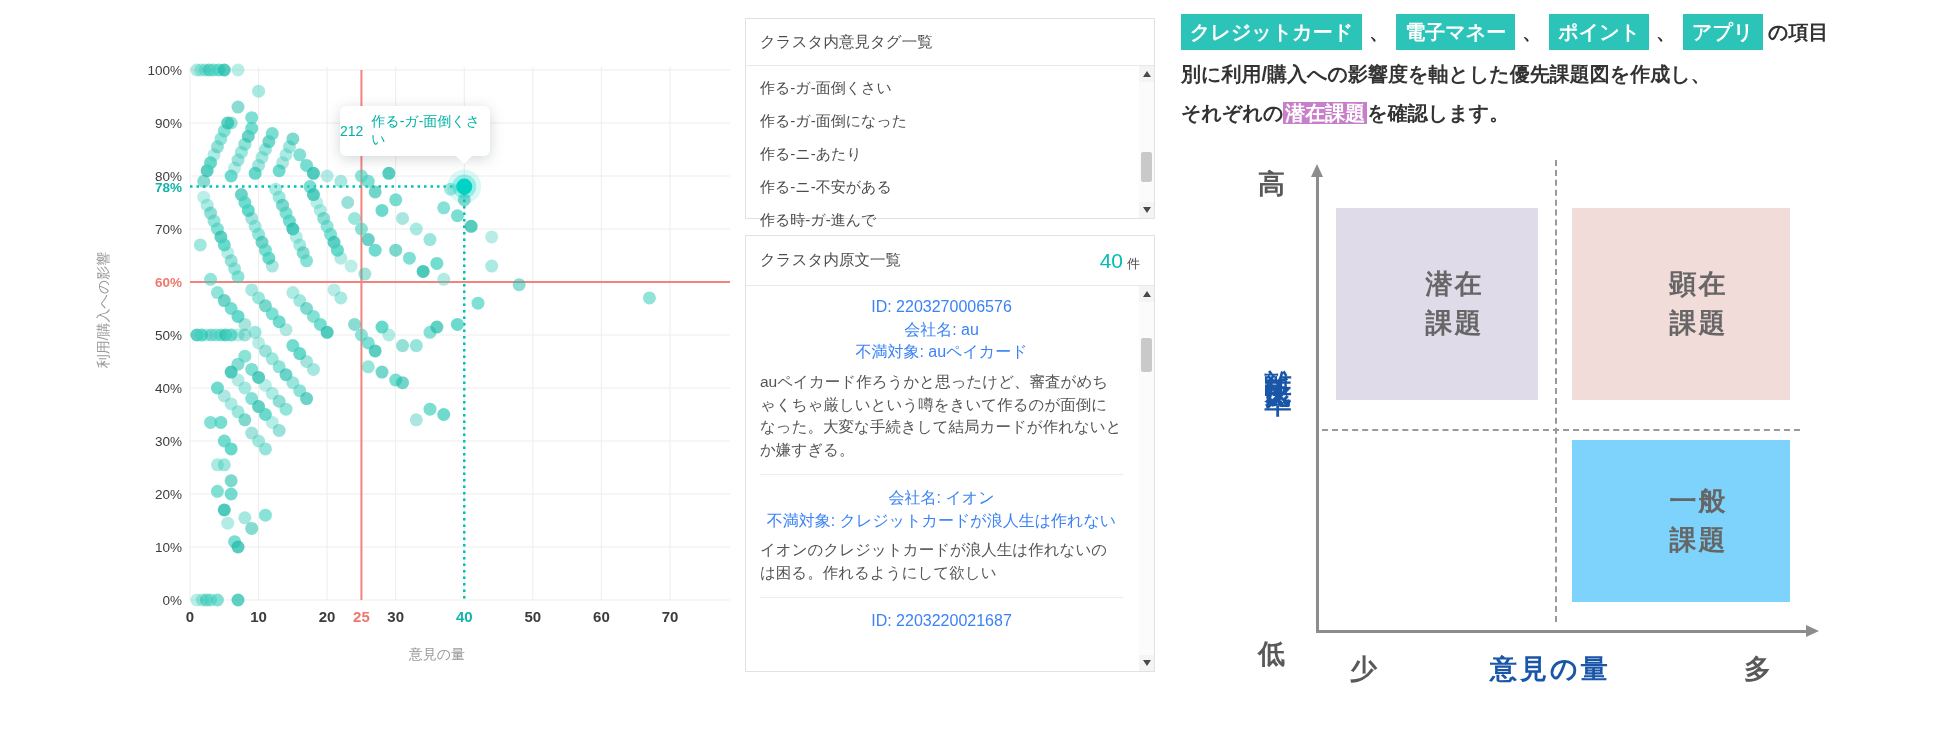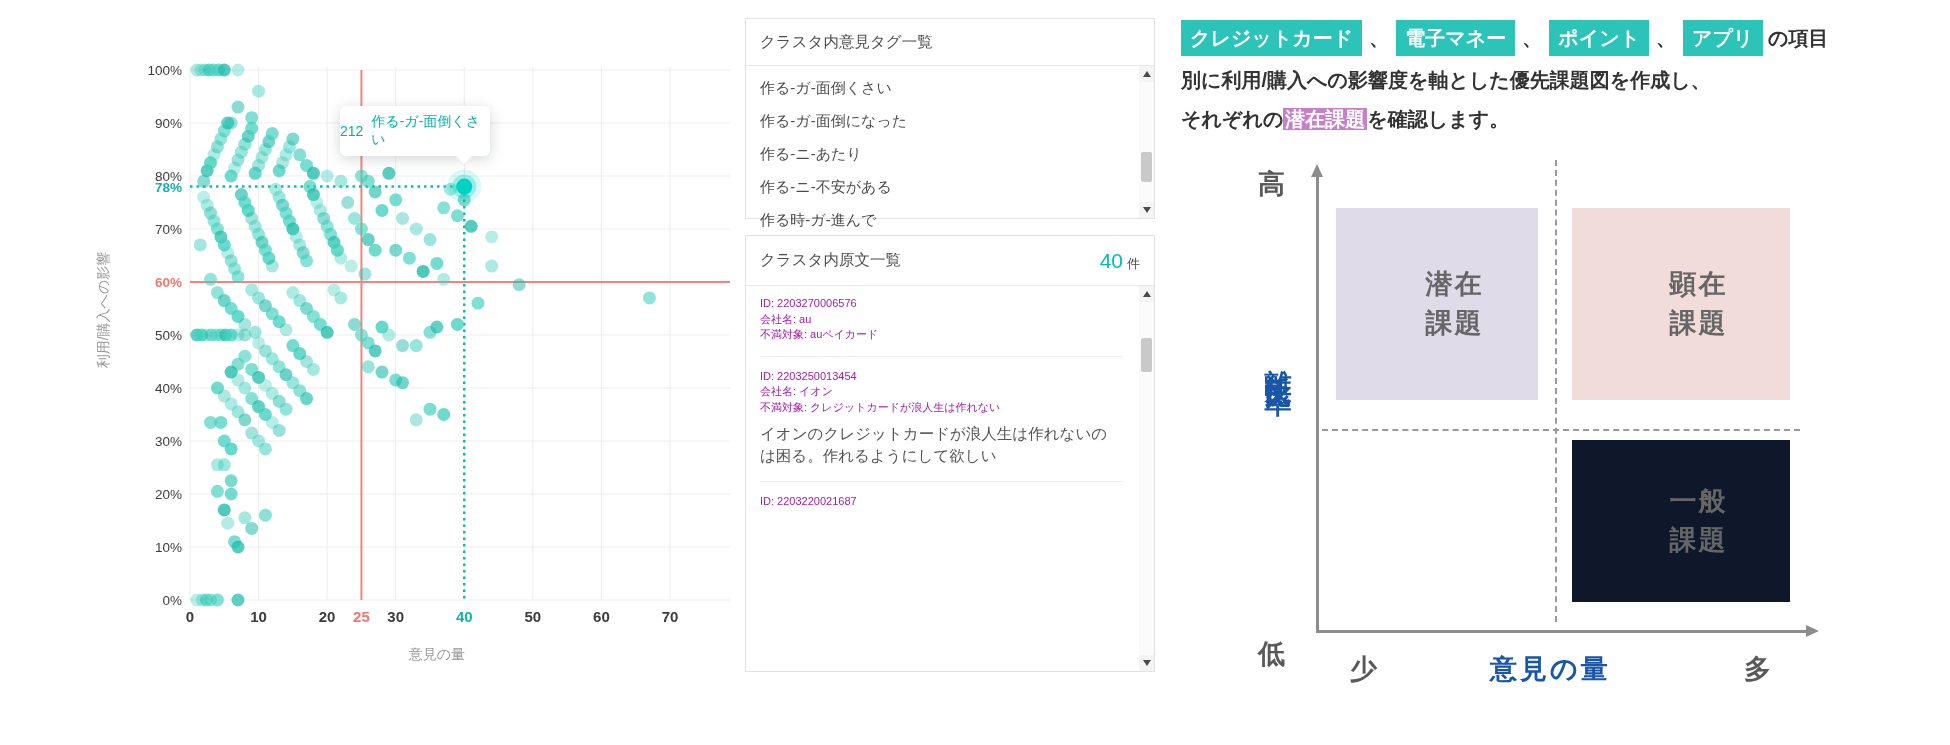--- a/index.html
+++ b/index.html
@@ -30,37 +30,37 @@
   .panel-sources{top:235px;height:437px;overflow:hidden;}
   .panel-title-row{height:47px;display:flex;align-items:center;justify-content:space-between;
     padding:0 14px;border-bottom:1px solid #e9e9e9;}
   .panel-title{font-size:15.5px;color:#4d4d4d;}
   .count-wrap{display:flex;align-items:baseline;gap:4px;}
   .count-num{font-size:21px;font-weight:500;color:#00bfb2;}
   .count-unit{font-size:13px;color:#4d4d4d;}
   .tag-list{list-style:none;padding:5px 0;}
   .tag-list li{padding:6px 14px;font-size:15px;color:#4d4d4d;line-height:1.4;}
   .entry-list{padding:10px 16px 0 14px;margin-right:15px;}
-  .entry .meta{font-size:11px;color:#a21caf;line-height:1.42;}
+  .entry .meta{font-size:16px;color:#3b82f6;line-height:1.42;text-align:center;}
   .entry .body{font-size:15.5px;color:#555;line-height:1.45;margin-top:7px;}
   .entry-divider{border-top:1px solid #ececec;margin:13px 0 12px 0;}
   .vscroll{position:absolute;right:0;width:15px;background:#fbfbfb;}
   .panel-tags .vscroll{top:47px;bottom:0;}
   .panel-sources .vscroll{top:50px;bottom:0;}
   .scroll-btn{position:absolute;left:0;width:15px;height:16px;display:flex;align-items:center;justify-content:center;background:#f4f4f4;}
   .scroll-btn.up{top:0;}
   .scroll-btn.down{bottom:0;}
   .tri-up{width:0;height:0;border-left:4px solid transparent;border-right:4px solid transparent;border-bottom:6px solid #4a4a4a;}
   .tri-down{width:0;height:0;border-left:4px solid transparent;border-right:4px solid transparent;border-top:6px solid #4a4a4a;}
   .scroll-thumb{position:absolute;left:2px;width:11px;height:30px;background:#c9c9c9;border-radius:2px;}
   .panel-tags .scroll-thumb{top:86px;}
   .panel-sources .scroll-thumb{top:52px;height:34px;}
 
   
-  .desc{position:absolute;left:1181px;top:14px;width:766px;color:var(--ink);margin-top:6px;}
+  .desc{position:absolute;left:1181px;top:14px;width:766px;color:var(--ink);}
   .desc .line{font-size:20px;font-weight:bold;line-height:1.5;margin-bottom:9px;white-space:nowrap;}
   .chip{display:inline-block;background:var(--teal);color:#fff;padding:3px 9px;font-weight:bold;}
   .chip-sep{margin:0 7px;color:var(--ink);}
   .hl-purple{background:var(--purple);color:#fff;padding:0 2px;}
 
   
   .quad{position:absolute;left:1252px;top:148px;width:590px;height:570px;}
   .q-box{position:absolute;display:flex;align-items:center;justify-content:center;text-align:center;
     font-size:27px;font-weight:bold;color:#666;line-height:1.45;letter-spacing:2px;padding-left:35px;}
   .q-axis-y{position:absolute;left:64px;top:28px;width:3px;height:456px;background:#8c8c8c;}
@@ -390,24 +390,24 @@
       <span class="count-wrap">
         <span class="count-num">40</span>
         <span class="count-unit">件</span>
       </span>
     </div>
     <div class="entry-list" id="entry-list">
         <div class="entry">
           <div class="meta">ID: 2203270006576</div>
           <div class="meta">会社名: au</div>
           <div class="meta">不満対象: auペイカード</div>
+          <div class="body">auペイカード作ろうかと思ったけど、審査がめちゃくちゃ厳しいという噂をきいて作るのが面倒になった。大変な手続きして結局カードが作れないとか嫌すぎる。</div>
         </div>
         <div class="entry-divider"></div>
         <div class="entry">
-          <div class="meta">ID: 2203250013454</div>
           <div class="meta">会社名: イオン</div>
           <div class="meta">不満対象: クレジットカードが浪人生は作れない</div>
           <div class="body">イオンのクレジットカードが浪人生は作れないのは困る。作れるようにして欲しい</div>
         </div>
         <div class="entry-divider"></div>
         <div class="entry">
           <div class="meta">ID: 2203220021687</div>
         </div>
       </div>
     <div class="vscroll">
@@ -431,21 +431,21 @@
 
   <div class="quad">
     <div class="q-box" style="left: 84px; top: 60px; width: 202px; height: 192px; background: rgb(223, 219, 233);">
       <div><span>潜在</span><br>
            <span>課題</span></div>
     </div>
     <div class="q-box" style="left: 320px; top: 60px; width: 218px; height: 192px; background: rgb(242, 220, 218);">
       <div><span>顕在</span><br>
            <span>課題</span></div>
     </div>
-    <div class="q-box" style="left: 320px; top: 292px; width: 218px; height: 162px; background: #0f172a;">
+    <div class="q-box" style="left: 320px; top: 292px; width: 218px; height: 162px; background: #7dd3fc;">
       <div><span>一般</span><br>
            <span>課題</span></div>
     </div>
     <div class="q-dash-v"></div>
     <div class="q-dash-h"></div>
     <div class="q-axis-y"></div>
     <div class="q-arrow-up"></div>
     <div class="q-axis-x"></div>
     <div class="q-arrow-right"></div>
     <div class="q-end" style="left:6px;top:18px;">高</div>

